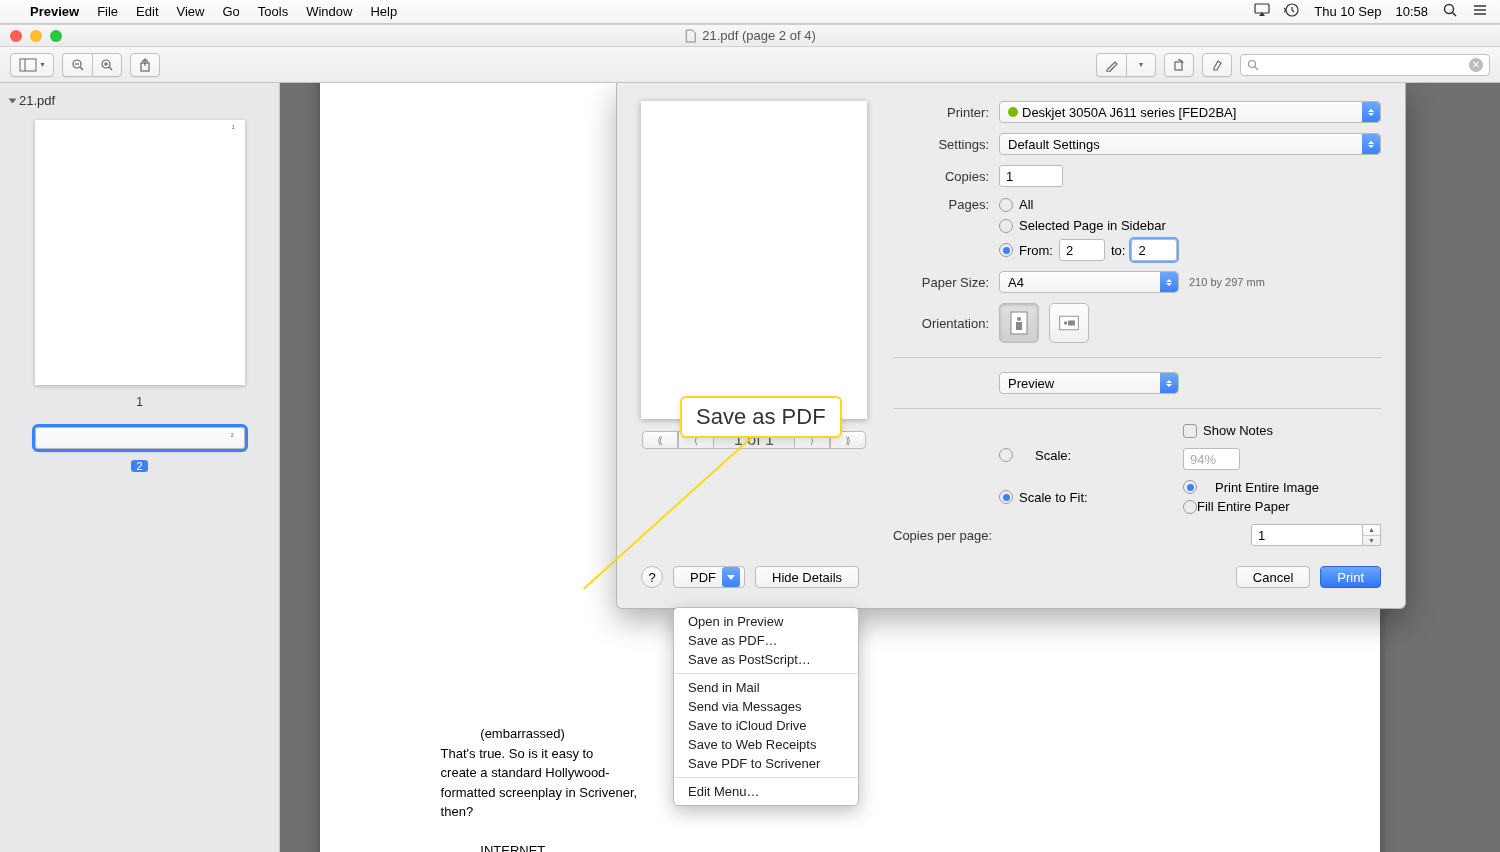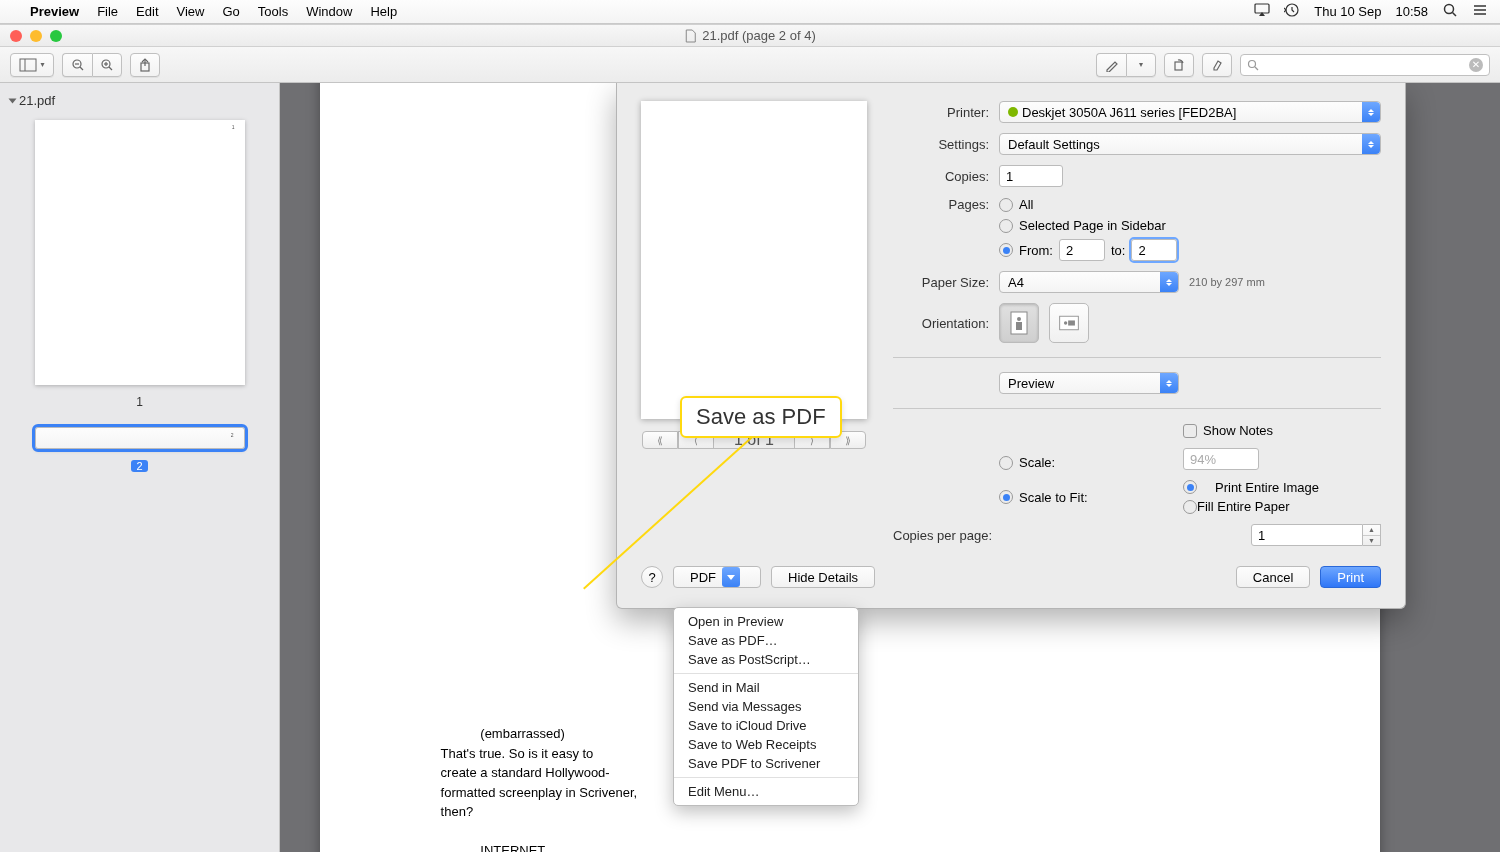--- a/index.html
+++ b/index.html
@@ -72,21 +72,21 @@
 .orient svg{width:22px;height:26px}
 .hr{height:1px;background:#c8c8c8;margin:4px 0}
 .step{width:18px;background:linear-gradient(#fdfdfd,#eee);border:1px solid #bbb;border-left:none;display:flex;flex-direction:column}
 .step div{flex:1;display:flex;align-items:center;justify-content:center;font-size:7px;color:#666}
 .step div:first-child{border-bottom:1px solid #ccc}
 .foot{display:flex;align-items:center;gap:10px;margin-top:20px}
 .foot .sp{flex:1}
 .btn{height:22px;padding:0 16px;background:linear-gradient(#fdfdfd,#f2f2f2);border:1px solid #bbb;border-radius:4px;display:flex;align-items:center;font-size:13px}
 .btn.primary{background:linear-gradient(#6ea7ff,#2f76f6);border-color:#2a68d8;color:#fff}
 .btn.help{width:22px;padding:0;justify-content:center;border-radius:50%}
-.btn.pdf{padding-right:20px}
+.btn.pdf{padding-right:4px}
 .pdf-arr{width:18px;height:20px;margin-left:6px;background:linear-gradient(#6ea7ff,#3b82f6);border-radius:3px;display:flex;align-items:center;justify-content:center}
 .pdf-arr::after{content:"";width:0;height:0;border-left:4px solid transparent;border-right:4px solid transparent;border-top:5px solid #fff}
 
 .menu{position:absolute;left:56px;top:524px;width:186px;background:#fff;border:1px solid #bcbcbc;border-radius:5px;box-shadow:0 6px 18px rgba(0,0,0,.25);padding:4px 0;z-index:40}
 .menu .mi{padding:2px 14px;font-size:13px;color:#222}
 .menu .sep{height:1px;background:#e0e0e0;margin:4px 0}
 
 .callout{position:absolute;z-index:30;background:#fff;border:2px solid #ffd90f;border-radius:6px;padding:6px 14px;font-size:22px;font-weight:500;color:#333;box-shadow:0 2px 6px rgba(0,0,0,.12)}
 .callout-line{position:absolute;z-index:29;width:2px;background:#ffd90f;transform-origin:top left}
 .printer-dot{width:10px;height:10px;border-radius:50%;background:#7fb800;display:inline-block;margin-right:4px}
@@ -336,25 +336,25 @@
                 <div style="flex:0 0 160px"></div>
                 <label style="display:flex;align-items:center;gap:6px">
                     <span class="chk"></span>
                     <span>Show Notes</span>
                   </label>
               </div>
             </div>
             <div class="row">
               <span class="lab"></span>
               <div style="flex:1;display:flex;gap:24px">
-                <label style="display:flex;align-items:flex-end;gap:6px;flex:0 0 160px">
+                <label style="display:flex;align-items:flex-start;gap:22px;flex:0 0 160px">
                   <span class="radio"></span>
                   <span>Scale:</span>
                 </label>
-                <div class="txt" style="width:76px;color:#aaa">
+                <div class="txt" style="width:57px;color:#aaa">
                     <input style="color: rgb(170, 170, 170);" value="94%">
                   </div>
               </div>
             </div>
             <div class="row">
               <span class="lab"></span>
               <div style="flex:1;display:flex;gap:24px">
                 <label style="display:flex;align-items:center;gap:6px;flex:0 0 160px">
                   <span class="radio on"></span>
                   <span>Scale to Fit:</span>

